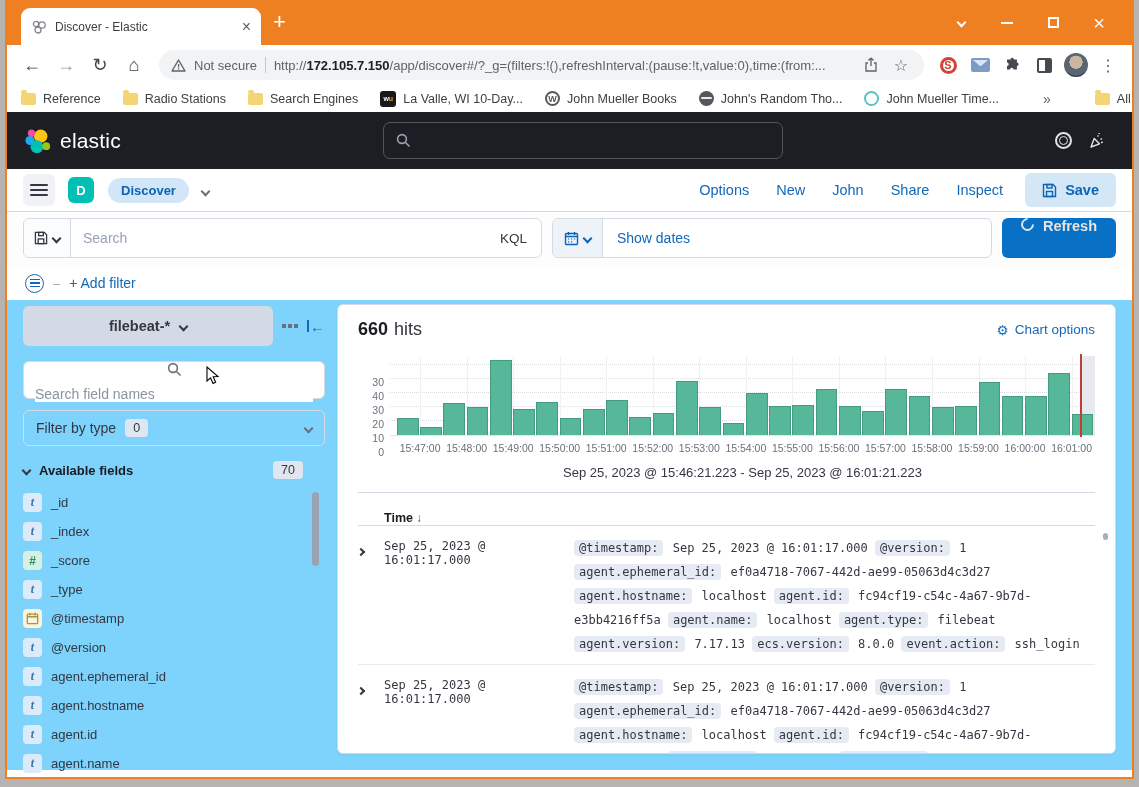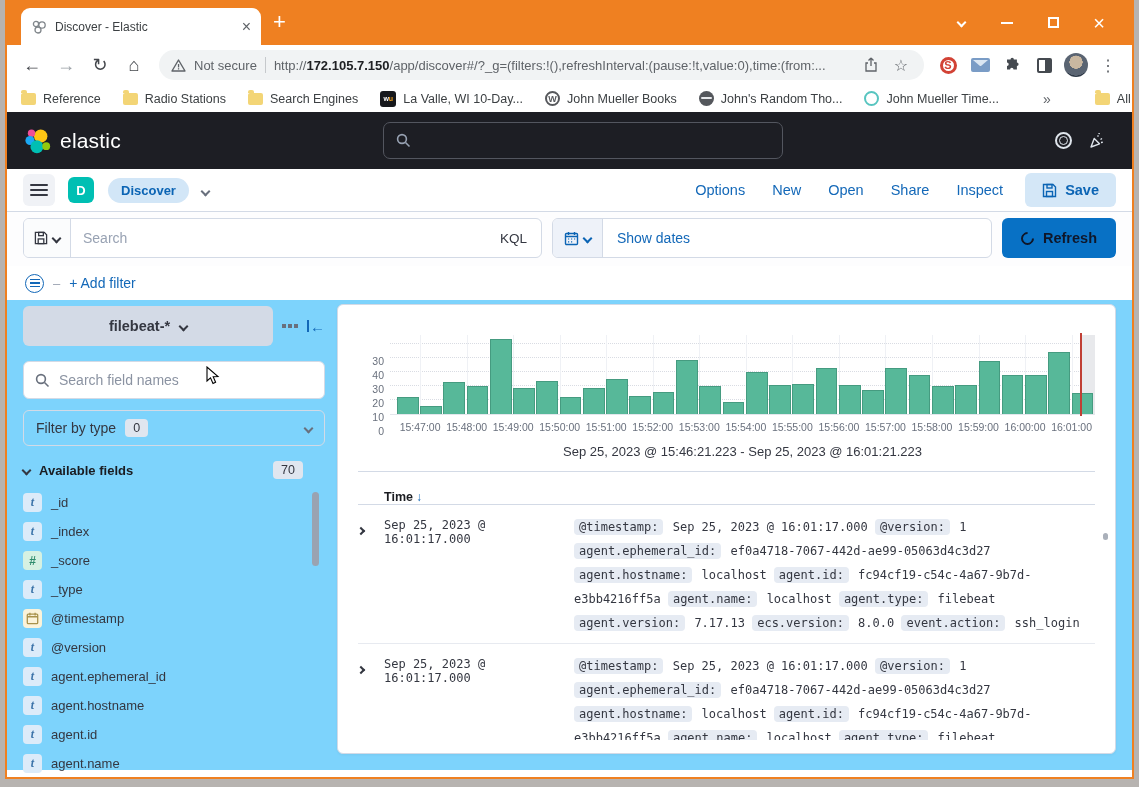--- a/index.html
+++ b/index.html
@@ -105,22 +105,22 @@
   .q-save-btn { width:47px; height:100%; display:flex; align-items:center; justify-content:center;
     gap:5px; border-right:1px solid #d3dae6; background:#fbfcfd; color:#343741; }
   .q-input { flex:1; border:none; outline:none; font-size:14px; padding:0 12px; color:#343741; font-family:inherit; }
   .q-input::placeholder { color:#98a2b3; }
   .kql { font-size:13.5px; color:#343741; padding:0 14px; }
   .q-date { flex:1; }
   .q-cal-btn { width:50px; height:100%; display:flex; align-items:center; justify-content:center;
     gap:5px; border-right:1px solid #d3dae6; background:#eef2f9; color:#0b64b4; }
   .timerange { font-size:14px; color:#343741; padding:0 14px; flex:1; }
   .showdates { font-size:14px; color:#1368b8; padding:0 14px; white-space:nowrap; }
-  .refresh-btn { background:#0871c5; color:#0f172a; font-weight:600; font-size:14.5px; height:40px;
-    padding:0 19px; border-radius:6px; display:flex; align-items:center; gap:9px; flex:none; }
+  .refresh-btn { background:#0871c5; color:#e5e5e5; font-weight:600; font-size:14.5px; height:40px;
+    padding:0 19px; border-radius:6px; display:flex; align-items:flex-start; gap:9px; flex:none; }
   .ring-ic { width:13px; height:13px; border:2px solid currentColor; border-radius:50%;
     border-top-color:transparent; transform:rotate(45deg); }
 
   
   .filter-row { height:34px; display:flex; align-items:center; padding:0 18px; gap:9px; background:#fff; }
   .filterset-ic { width:19px; height:19px; border:1.6px solid #1368b8; border-radius:50%; display:flex;
     flex-direction:column; justify-content:center; gap:2px; padding:0 3.5px; }
   .filterset-ic i { height:1.5px; background:#1368b8; }
   .filter-dash { color:#9aa2b0; font-size:13px; }
   .add-filter { color:#1368b8; font-size:14px; font-weight:500; }
@@ -129,21 +129,21 @@
   .content { display:flex; padding:4px 16px 0; gap:12px; height:470px; background:#7dd3fc; }
   .sidebar { width:302px; flex:none; position:relative; }
   .ip-row { display:flex; align-items:center; gap:9px; margin-top:2px; }
   .ip-pill { width:253px; height:40px; background:#d3dae6; border-radius:6px; display:flex;
     align-items:center; justify-content:center; gap:10px; font-weight:bold; font-size:14.5px; color:#343741; }
   .sq3 { display:flex; gap:2px; }
   .sq3 i { width:4px; height:4px; background:#69707d; }
   .collapse-ic { color:#1368b8; font-size:15px; display:flex; align-items:center; }
   .collapse-ic b { display:inline-block; width:2px; height:12px; background:#1368b8; margin-right:1px; }
   .field-search { margin-top:15px; height:38px; border:1px solid #d3dae6; border-radius:6px;
-    display:flex; align-items:center; padding:0 11px; gap:9px; background:#fff; }
+    display:flex; align-items:center; padding:0 11px; gap:9px; background:#fff;flex-direction:column; }
   .field-search input { border:none; outline:none; font-size:14px; color:#343741; width:100%; font-family:inherit; }
   .field-search input::placeholder { color:#8b93a2; }
   .type-filter { margin-top:11px; height:36px; border:1px solid #d3dae6; border-radius:6px;
     display:flex; align-items:center; padding:0 12px; gap:9px; font-size:14px; color:#343741; }
   .count-badge { background:#e0e6ef; border-radius:4px; font-size:12.5px; padding:2px 8px; color:#343741; }
   .type-filter .chev { margin-left:auto; color:#69707d; }
   .avail-row { margin-top:15px; display:flex; align-items:center; gap:9px; padding-right:22px; }
   .avail-row .chev { color:#343741; }
   .avail-lb { font-weight:bold; font-size:13px; color:#1a1c21; }
   .avail-count { margin-left:auto; }
@@ -356,21 +356,21 @@
         <i></i>
         <i></i>
         <i></i>
       </div>
     <div class="space-badge">D</div>
     <div class="crumb-pill">Discover</div>
     <span class="crumb-chev"><span class="chev"></span></span>
     <div class="nav-links">
       <span class="nav-link">Options</span>
       <span class="nav-link">New</span>
-      <span class="nav-link">Open</span>
+      <span class="nav-link">John</span>
       <span class="nav-link">Share</span>
       <span class="nav-link">Inspect</span>
     </div>
     <div class="save-btn">
       <span>
         <svg width="15" height="15" viewBox="0 0 15 15" fill="none" stroke="#0b64b4" stroke-width="1.4">
             <path d="M1.5 1.5 H11 L13.5 4 V13.5 H1.5 Z"></path>
             <rect x="4.5" y="8.5" width="6" height="5"></rect>
             <rect x="5" y="1.5" width="5" height="3.5"></rect>
           </svg>
@@ -497,20 +497,28 @@
             <span class="field-name">agent.id</span>
           </div>
           <div class="field-item">
             <span class="fb fb-t">t</span>
             <span class="field-name">agent.name</span>
           </div>
         </div>
     </div>
 
     <div class="panel">
+      <div class="hits-row">
+        <span class="hits-num">660</span>
+        <span class="hits-lb">hits</span>
+        <span class="chart-opts">
+          <span>⚙</span>
+          <span>Chart options</span>
+        </span>
+      </div>
 
       <div class="chart-wrap">
         <div id="ylabels">
             <div class="ylab" style="top: 90px;">0</div>
             <div class="ylab" style="top: 75.9649px;">10</div>
             <div class="ylab" style="top: 61.9298px;">20</div>
             <div class="ylab" style="top: 47.8947px;">30</div>
             <div class="ylab" style="top: 33.8596px;">40</div>
             <div class="ylab" style="top: 19.8246px;">30</div>
           </div>

